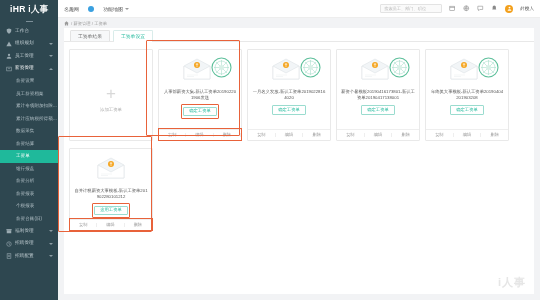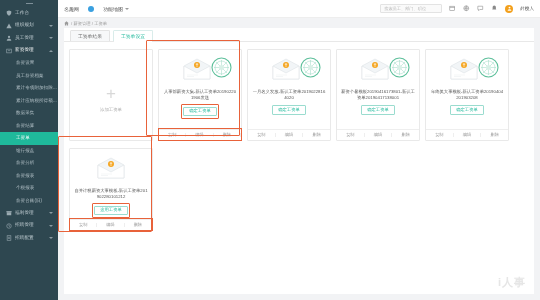--- a/index.html
+++ b/index.html
@@ -193,20 +193,23 @@
     position: absolute; right: 8px; bottom: 4px; font-size: 11px;
     color: #e6e6e6; font-weight: bold; letter-spacing: 1px; z-index: 5;
   }
 </style>
 </head>
 <body>
 
 <div id="app">
 
   <div class="sidebar">
+    <div class="logo-box">
+      <span class="logo-text">iHR i人事</span>
+    </div>
     <div class="collapse-bar">
         <i></i>
       </div>
 
     <div class="nav">
 
       <div class="nav-item">
         <span class="ic">
           <svg viewBox="0 0 16 16" fill="currentColor">
               <path d="M8 1 2 3v5c0 4 6 7 6 7s6-3 6-7V3z"></path>

